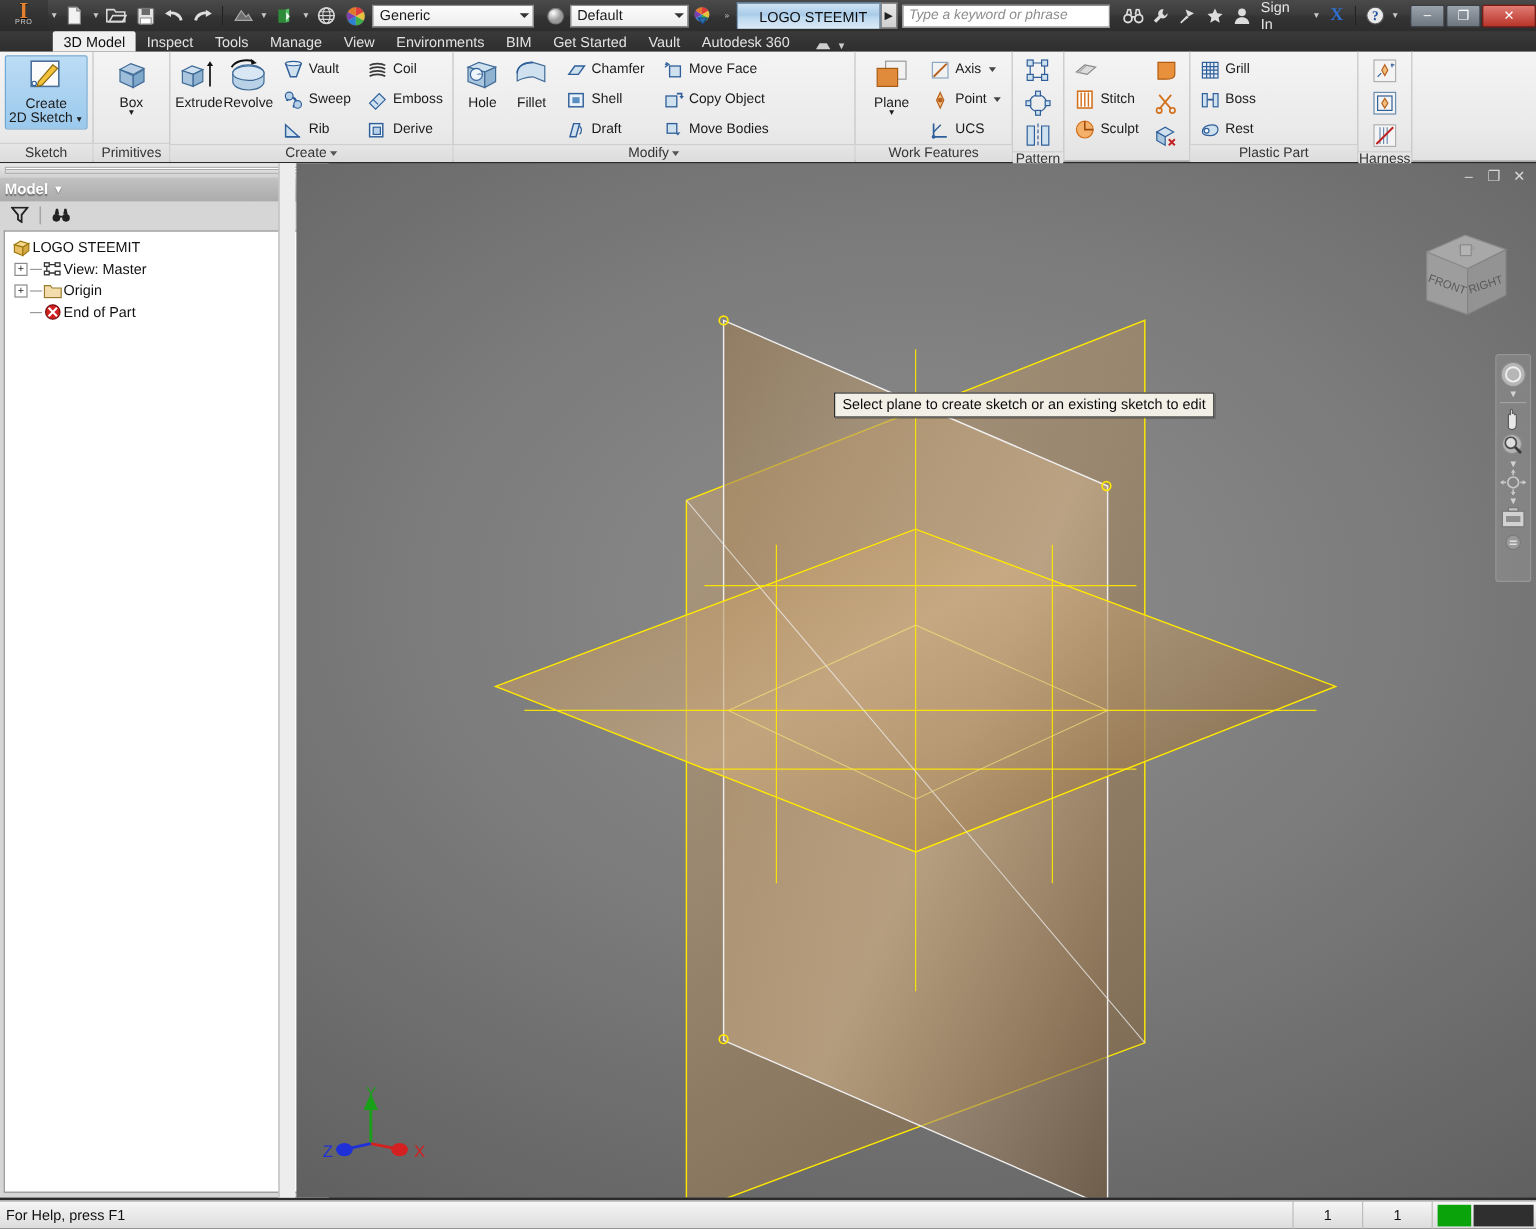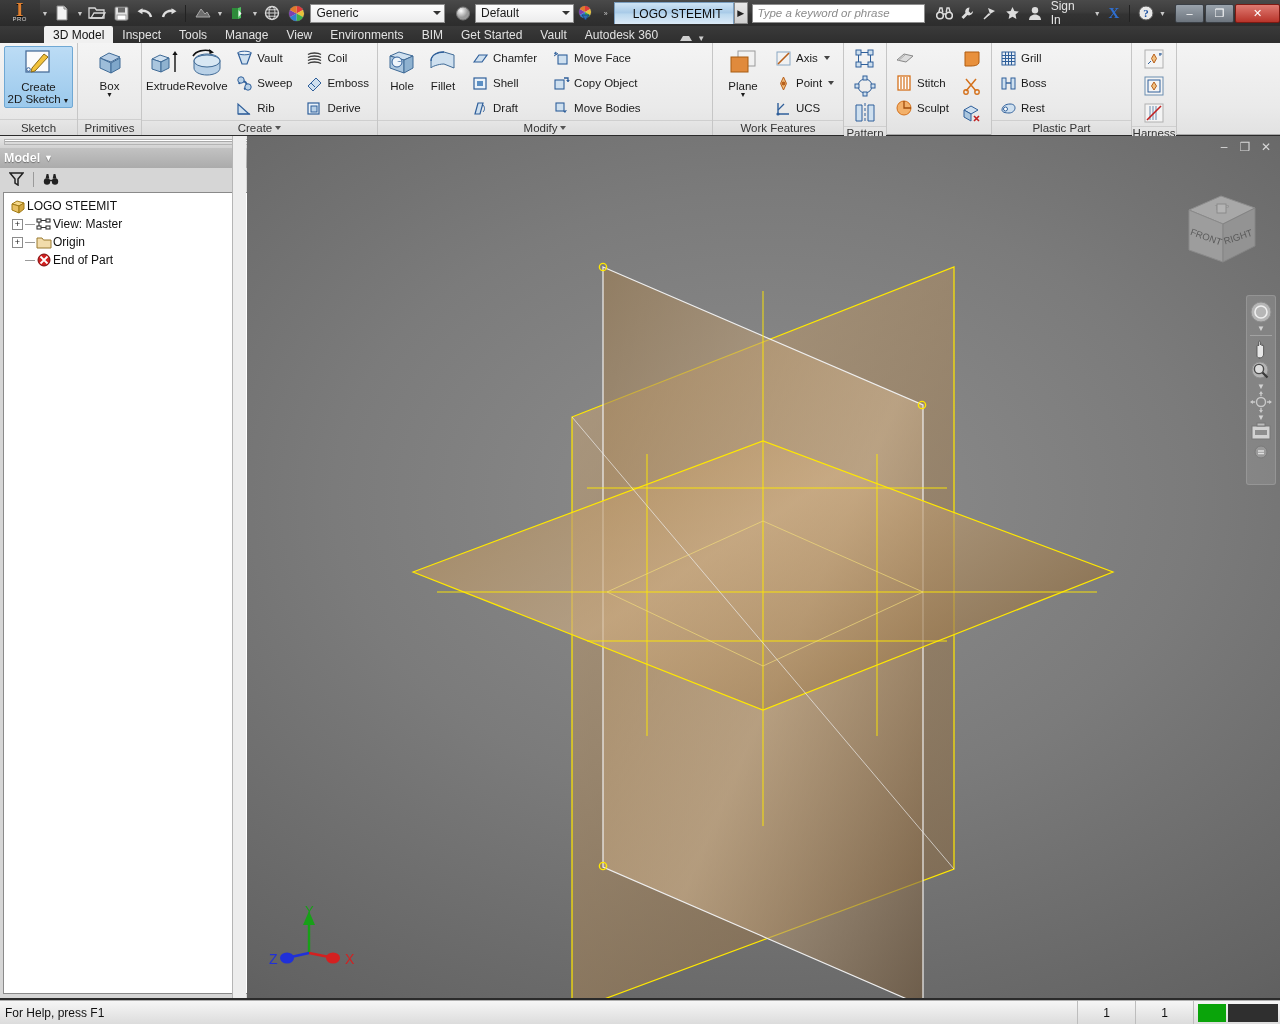--- a/index.html
+++ b/index.html
@@ -924,20 +924,21 @@
         <circle cx="204" cy="17" r="0"></circle>
       </g>
       <g fill="none" stroke="#ffe800" stroke-width="1.4">
         <circle cx="356" cy="131" r="3.6"></circle>
         <circle cx="675" cy="269" r="3.6"></circle>
         <circle cx="356" cy="730" r="3.6"></circle>
         <circle cx="676" cy="870" r="3.6"></circle>
       </g>
     </svg>
 
+    <div class="tooltip">Select plane to create sketch or an existing sketch to edit</div>
 
     <div class="viewcube">
       <svg width="100" height="95" viewBox="0 0 100 95">
         <polygon points="20,30 52,16 86,28 54,44" fill="#a8a8a8" stroke="#8d8d8d"></polygon>
         <polygon points="20,30 54,44 54,82 20,70" fill="#9d9d9d" stroke="#8a8a8a"></polygon>
         <polygon points="54,44 86,28 86,66 54,82" fill="#939393" stroke="#848484"></polygon>
         <text x="36" y="60" font-size="9.5" fill="#5a5a5a" font-family="Liberation Sans, sans-serif" text-anchor="middle" transform="rotate(20 36 60)">FRONT</text>
         <text x="70" y="60" font-size="9.5" fill="#5a5a5a" font-family="Liberation Sans, sans-serif" text-anchor="middle" transform="rotate(-18 70 60)">RIGHT</text>
         <text x="53" y="30" font-size="7" fill="#8e8e8e" font-family="Liberation Sans, sans-serif" text-anchor="middle">TOP</text>
         <rect x="48" y="24" width="9" height="9" fill="#b4b4b4" stroke="#8a8a8a"></rect>

